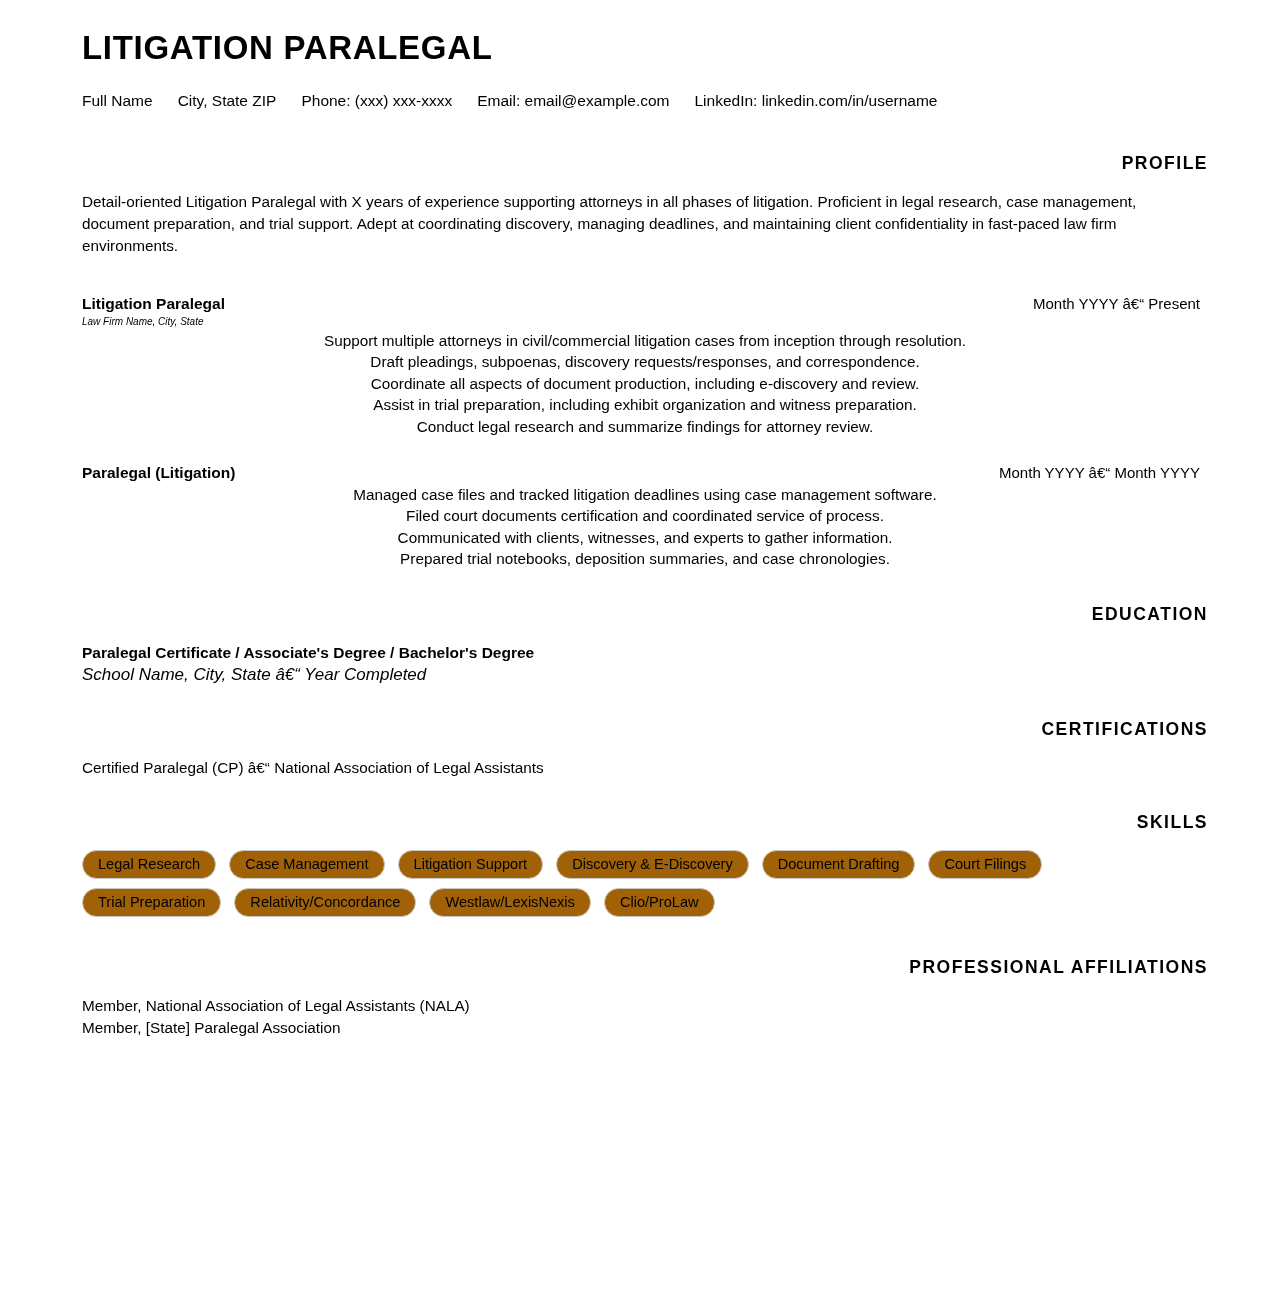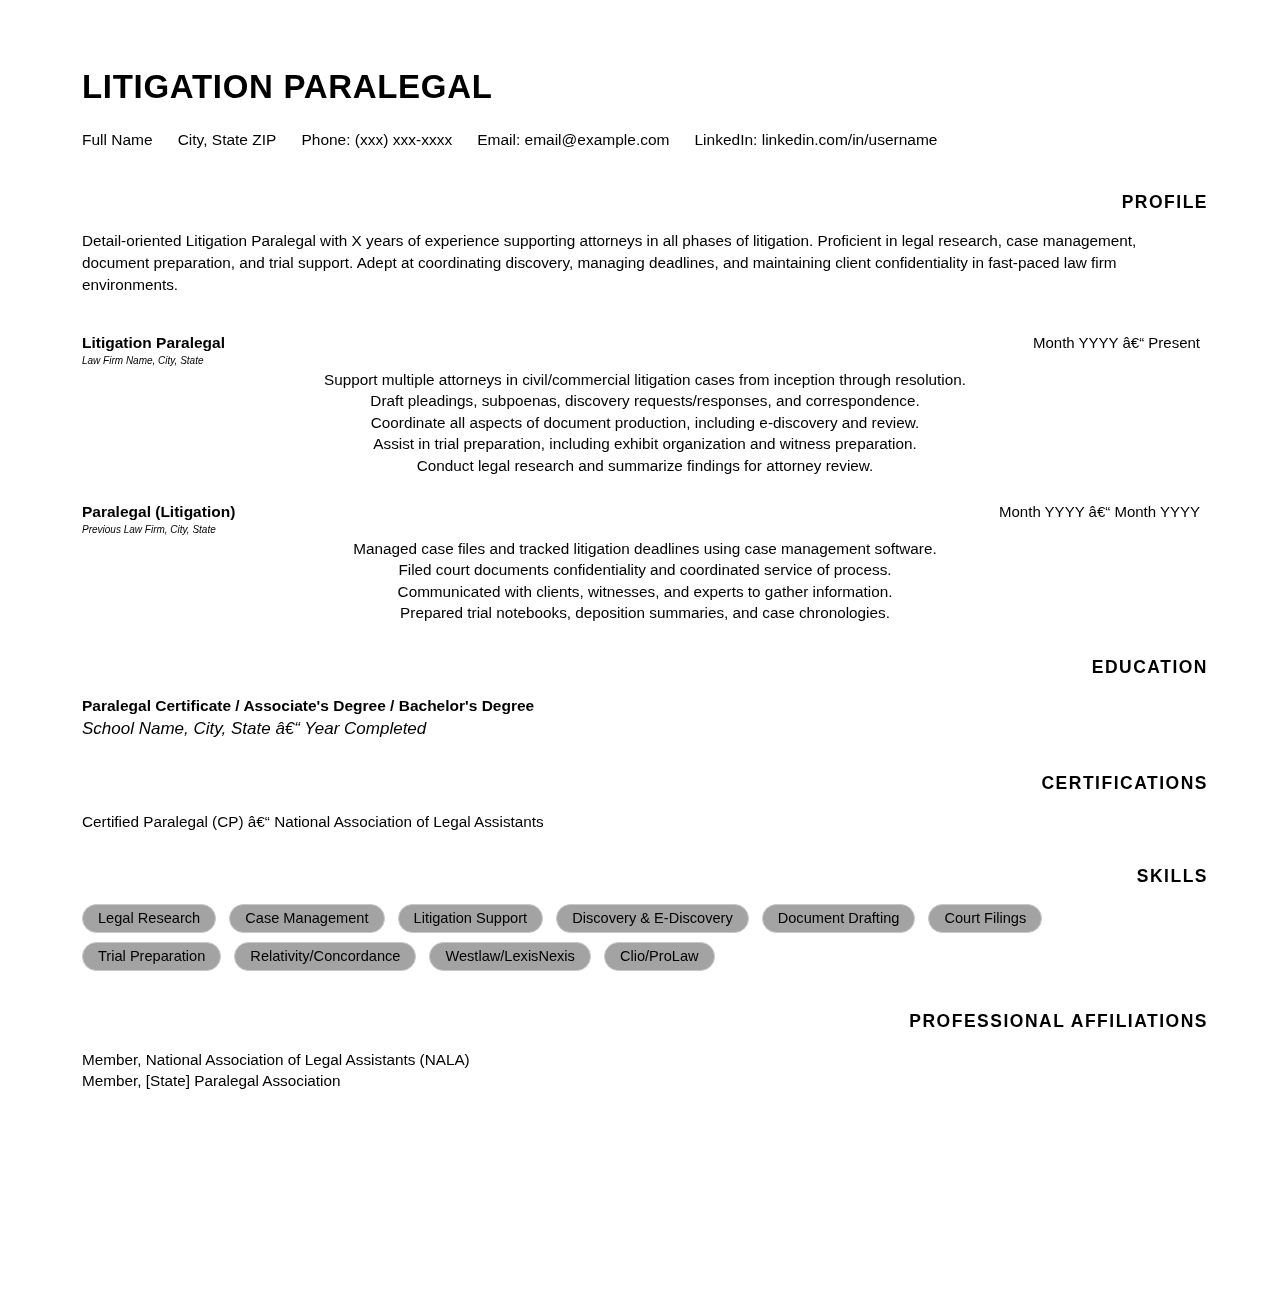--- a/index.html
+++ b/index.html
@@ -11,21 +11,21 @@
     width: 1278px;
     min-height: 1300px;
     font-family: "Liberation Sans", sans-serif;
     color: #000000;
     -webkit-font-smoothing: antialiased;
   }
   .page {
     width: 1278px;
     min-height: 1300px;
     box-sizing: border-box;
-    padding: 68px 70px 40px 82px;
+    padding: 29px 70px 40px 82px;
     position: relative;
   }
 
   
   .resume-title {
     font-size: 33px;
     font-weight: bold;
     letter-spacing: 0.7px;
     line-height: 1.15;
     margin: 0 0 24px 0;
@@ -123,21 +123,21 @@
   }
   .skill-pill {
     display: inline-flex;
     align-items: center;
     justify-content: center;
     border: 1px solid #c8c8c8;
     border-radius: 999px;
     padding: 4px 15px 5px 15px;
     font-size: 14.6px;
     line-height: 1.25;
-    background: #a3a3a3;
+    background: #a16207;
     color: #000000;
     white-space: nowrap;
     box-sizing: border-box;
   }
 </style>
 </head>
 <body>
 
 <div class="page">
 
@@ -167,24 +167,23 @@
         <div class="bullet-line">Assist in trial preparation, including exhibit organization and witness preparation.</div>
         <div class="bullet-line">Conduct legal research and summarize findings for attorney review.</div>
       </div>
     </div>
 
     <div class="job">
       <div class="job-head">
         <span class="job-title">Paralegal (Litigation)</span>
         <span class="job-dates">Month YYYY â€“ Month YYYY</span>
       </div>
-      <div class="job-org">Previous Law Firm, City, State</div>
       <div class="job-bullets">
         <div class="bullet-line">Managed case files and tracked litigation deadlines using case management software.</div>
-        <div class="bullet-line">Filed court documents confidentiality and coordinated service of process.</div>
+        <div class="bullet-line">Filed court documents certification and coordinated service of process.</div>
         <div class="bullet-line">Communicated with clients, witnesses, and experts to gather information.</div>
         <div class="bullet-line">Prepared trial notebooks, deposition summaries, and case chronologies.</div>
       </div>
     </div>
   </section>
 
   <section class="section sec-education">
     <h2 class="section-heading">EDUCATION</h2>
     <div class="edu-degree">Paralegal Certificate / Associate's Degree / Bachelor's Degree</div>
     <div class="edu-school">School Name, City, State â€“ Year Completed</div>

